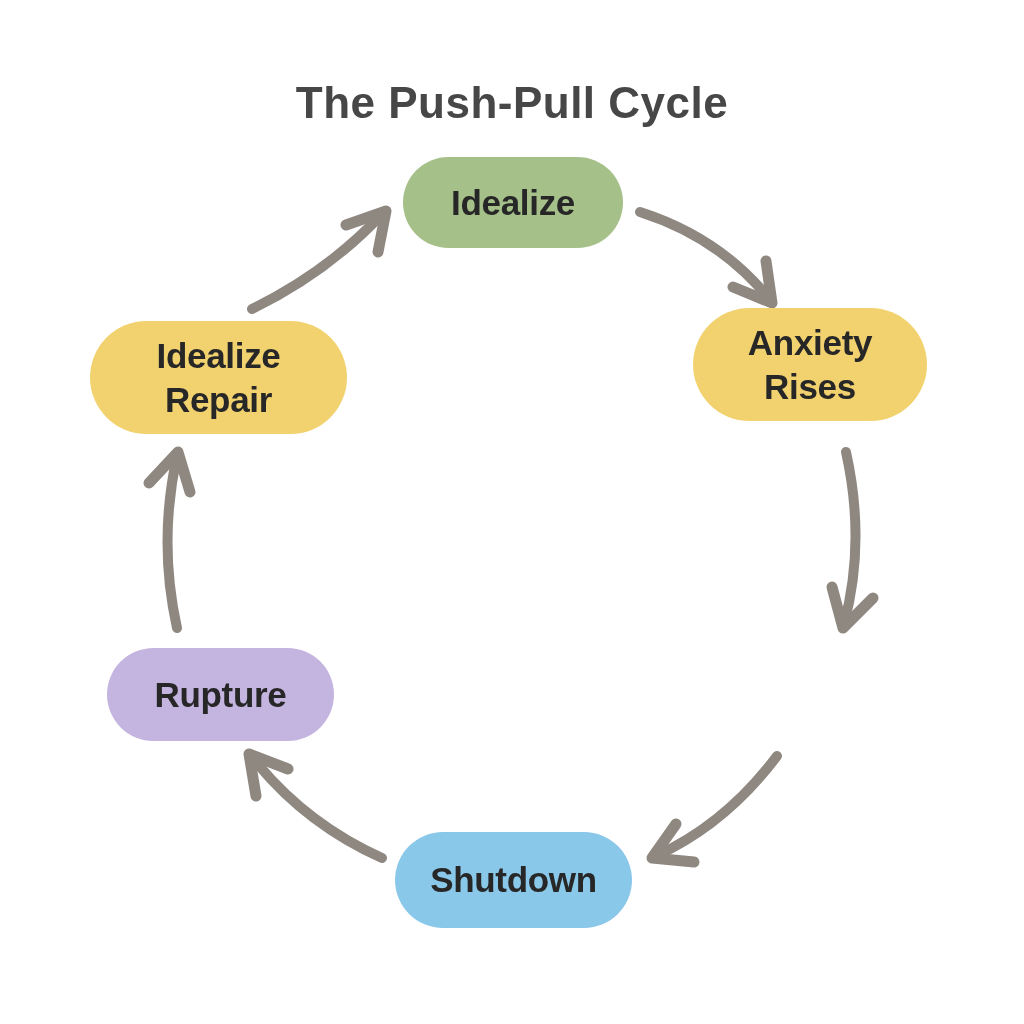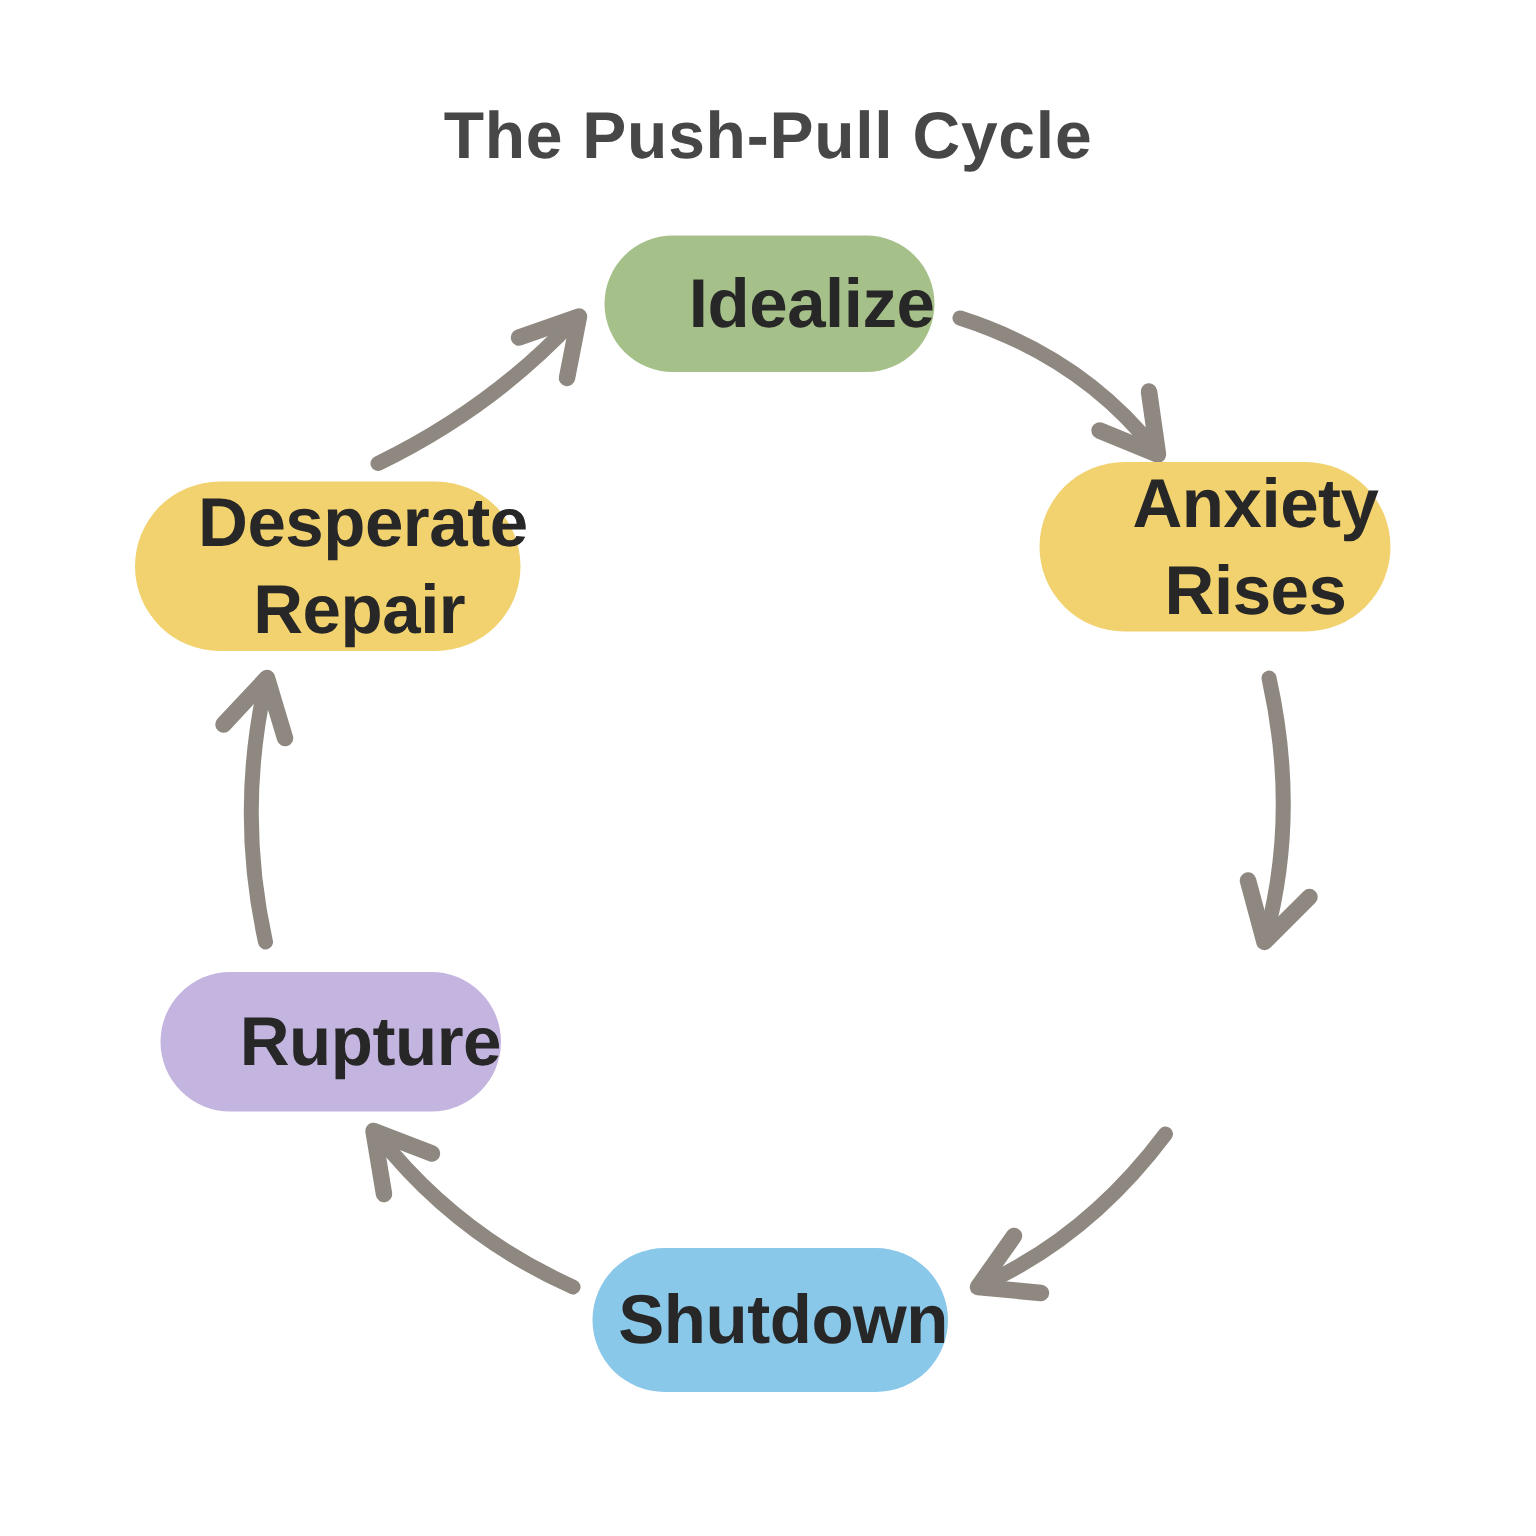--- a/index.html
+++ b/index.html
@@ -8,21 +8,21 @@
     width: 1024px;
     height: 1024px;
     background: #ffffff;
     overflow: hidden;
     font-family: "Liberation Sans", sans-serif;
   }
 
   .title {
     position: absolute;
     left: 0; right: 0; top: 62px;
-    margin: 4px;
+    margin: 16px;
     text-align: center;
     font-size: 44px;
     font-weight: 700;
     letter-spacing: 0.5px;
     color: #474747;
   }
 
   .arrows {
     position: absolute;
     left: 0; top: 0;
@@ -33,24 +33,24 @@
     stroke-linecap: round;
     stroke-linejoin: round;
   }
   .arrows path.shaft { stroke-width: 10; }
   .arrows path.head  { stroke-width: 11; }
 
   .node {
     position: absolute;
     display: flex;
     align-items: center;
-    justify-content: flex-end;
+    justify-content: center;
     text-align: center;
     color: #272727;
-    font-size: 46px;
+    font-size: 35px;
     font-weight: 600;
     letter-spacing: -0.3px;
     line-height: 1.25;
   }
   .node .node-label { display: inline-block; }
 
   .node-idealize        { left: 403px; top: 157px; width: 220px; height: 91px;  border-radius: 46px; }
   .node-anxiety-rises   { left: 693px; top: 308px; width: 234px; height: 113px; border-radius: 57px; }
   .node-test-and-push   { left: 678px; top: 648px; width: 262px; height: 93px;  border-radius: 47px; }
   .node-shutdown        { left: 395px; top: 832px; width: 237px; height: 96px;  border-radius: 48px; }
@@ -120,17 +120,17 @@
 
   <div class="node node-rupture" style="background: rgb(196, 180, 224);">
     <span class="node-label" style="color: rgb(39, 39, 39);">Rupture</span>
   </div>
 
   <div class="node node-shutdown" style="background: rgb(138, 200, 234);">
     <span class="node-label" style="color: rgb(39, 39, 39);">Shutdown</span>
   </div>
 
   <div class="node node-desperate-repair" style="background: rgb(242, 210, 111);">
-    <span class="node-label" style="color: rgb(39, 39, 39);">Desperate Repair</span>
+    <span class="node-label" style="color: rgb(39, 39, 39);">Idealize Repair</span>
   </div>
 
 
 </div>
 
 </body></html>

